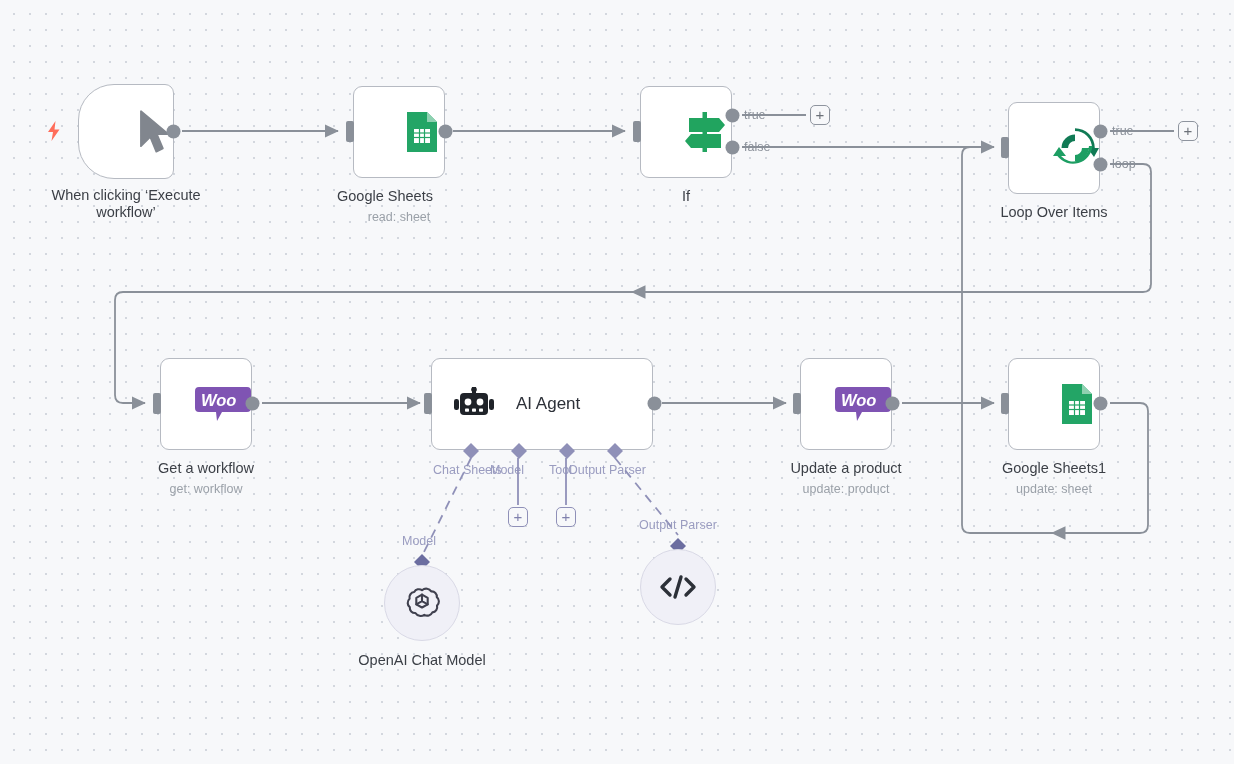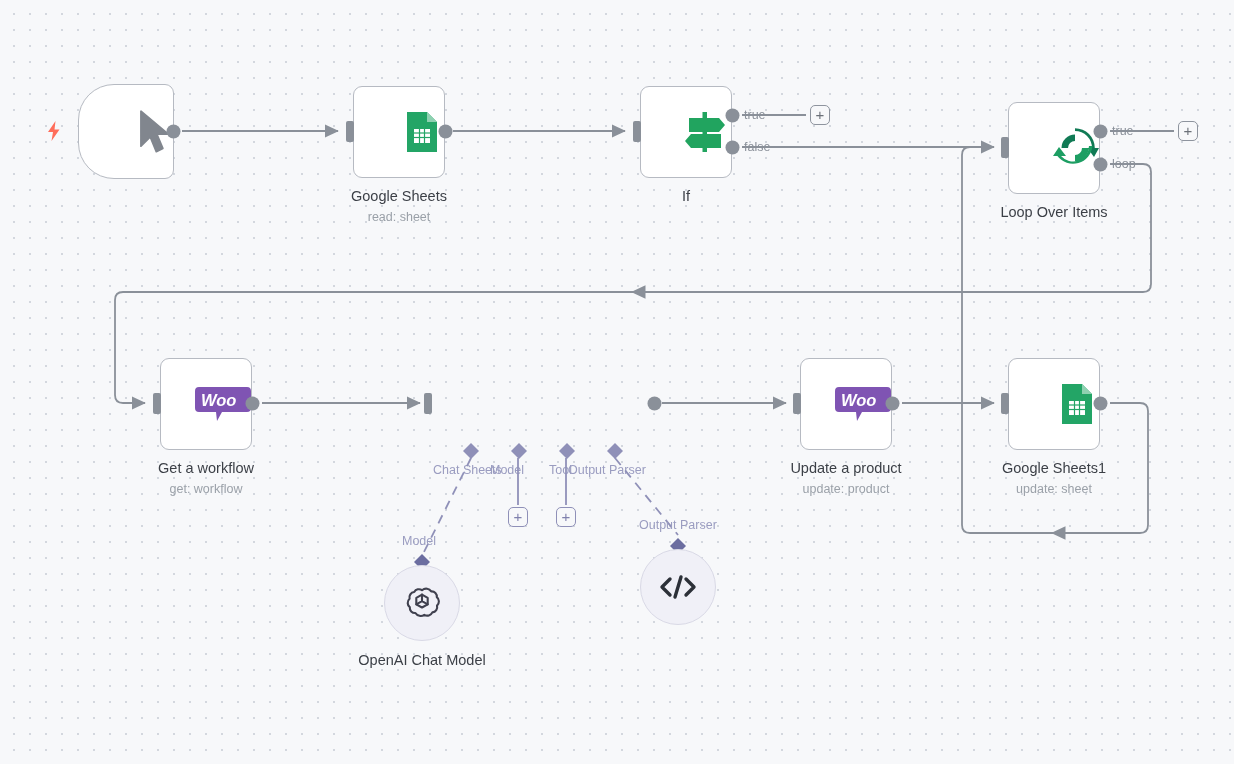--- a/index.html
+++ b/index.html
@@ -163,38 +163,39 @@
 
   <svg style="position:absolute;left:45px;top:120px;width:18px;height:22px" viewBox="0 0 18 22">
     <path d="M10.5,1 L3,12 L8,12 L6.5,21 L14.5,9.5 L9.5,9.5 Z" fill="#ff6d5a"></path>
   </svg>
 
   <div class="node trigger" style="left:78px;top:84px;width:96px;height:95px">
     <svg class="cursor-icon" viewBox="0 0 36 42">
       <path d="M7,2 L7,34 L15.5,25.5 L21,39 L27,36 L21.5,23 L32,23 Z" fill="#81868e" stroke="#81868e" stroke-width="1.6" stroke-linejoin="round"></path>
     </svg>
   </div>
+  <div class="node-label wrap" style="left:16px;top:187px;width:220px"><span>When clicking ‘Execute</span><br><span>workflow’</span></div>
   <svg style="position:absolute;left:166px;top:124px;width:15px;height:15px" viewBox="0 0 15 15">
       <circle cx="7.5" cy="7.5" r="7" fill="#8a9099"></circle>
     </svg>
 
   <div class="node" style="left:353px;top:86px;width:92px;height:92px">
     <svg class="gs-icon" viewBox="0 0 46 46">
       <path d="M9,3 L29,3 L39,13 L39,43 L9,43 Z" fill="#23a566"></path>
       <path d="M29,3 L39,13 L29,13 Z" fill="#8ed1b1"></path>
       <rect x="16" y="20" width="16" height="14" fill="#ffffff"></rect>
       <g stroke="#23a566" stroke-width="1.2">
         <line x1="16" y1="24" x2="32" y2="24"></line>
         <line x1="16" y1="28.5" x2="32" y2="28.5"></line>
         <line x1="21.5" y1="20" x2="21.5" y2="34"></line>
         <line x1="26.5" y1="20" x2="26.5" y2="34"></line>
       </g>
     </svg>
   </div>
-  <div class="node-label" style="left:299px;top:188px;width:200px">Google Sheets</div>
+  <div class="node-label" style="left:285px;top:188px;width:200px">Google Sheets</div>
   <div class="node-sublabel" style="left:299px;top:210px;width:200px">read: sheet</div>
   <svg style="position:absolute;left:340px;top:121px;width:14px;height:21px" viewBox="0 0 14 21">
       <rect x="6" y="0" width="8" height="21" rx="2" fill="#8a9099"></rect>
     </svg>
   <svg style="position:absolute;left:438px;top:124px;width:15px;height:15px" viewBox="0 0 15 15">
       <circle cx="7.5" cy="7.5" r="7" fill="#8a9099"></circle>
     </svg>
 
   <div class="node" style="left:640px;top:86px;width:92px;height:92px">
     <svg class="if-icon" viewBox="0 0 52 52">
@@ -249,20 +250,35 @@
   </div>
   <div class="node-label" style="left:106px;top:460px;width:200px">Get a workflow</div>
   <div class="node-sublabel" style="left:106px;top:482px;width:200px">get: workflow</div>
   <svg style="position:absolute;left:147px;top:393px;width:14px;height:21px" viewBox="0 0 14 21">
       <rect x="6" y="0" width="8" height="21" rx="2" fill="#8a9099"></rect>
     </svg>
   <svg style="position:absolute;left:245px;top:396px;width:15px;height:15px" viewBox="0 0 15 15">
       <circle cx="7.5" cy="7.5" r="7" fill="#8a9099"></circle>
     </svg>
 
+  <div class="node wide" style="left:431px;top:358px;width:222px;height:92px">
+    <svg class="bot-icon" viewBox="0 0 40 34">
+      <rect x="18" y="0" width="4" height="6" fill="#1f2329"></rect>
+      <circle cx="20" cy="2.5" r="2.8" fill="#1f2329"></circle>
+      <rect x="6" y="6" width="28" height="22" rx="4" fill="#1f2329"></rect>
+      <rect x="0" y="12" width="5" height="11" rx="2.2" fill="#1f2329"></rect>
+      <rect x="35" y="12" width="5" height="11" rx="2.2" fill="#1f2329"></rect>
+      <circle cx="14" cy="15" r="3.4" fill="#ffffff"></circle>
+      <circle cx="26" cy="15" r="3.4" fill="#ffffff"></circle>
+      <rect x="11" y="21.5" width="4" height="3.2" rx="0.8" fill="#ffffff"></rect>
+      <rect x="18" y="21.5" width="4" height="3.2" rx="0.8" fill="#ffffff"></rect>
+      <rect x="25" y="21.5" width="4" height="3.2" rx="0.8" fill="#ffffff"></rect>
+    </svg>
+    <span class="agent-title">AI Agent</span>
+  </div>
   <svg style="position:absolute;left:418px;top:393px;width:14px;height:21px" viewBox="0 0 14 21">
       <rect x="6" y="0" width="8" height="21" rx="2" fill="#8a9099"></rect>
     </svg>
   <svg style="position:absolute;left:647px;top:396px;width:15px;height:15px" viewBox="0 0 15 15">
       <circle cx="7.5" cy="7.5" r="7" fill="#8a9099"></circle>
     </svg>
 
   <svg style="position:absolute;left:462px;top:442px;width:18px;height:18px" viewBox="0 0 18 18">
       <path d="M9,1 L17,9 L9,17 L1,9 Z" fill="#8f90b8"></path>
     </svg>

